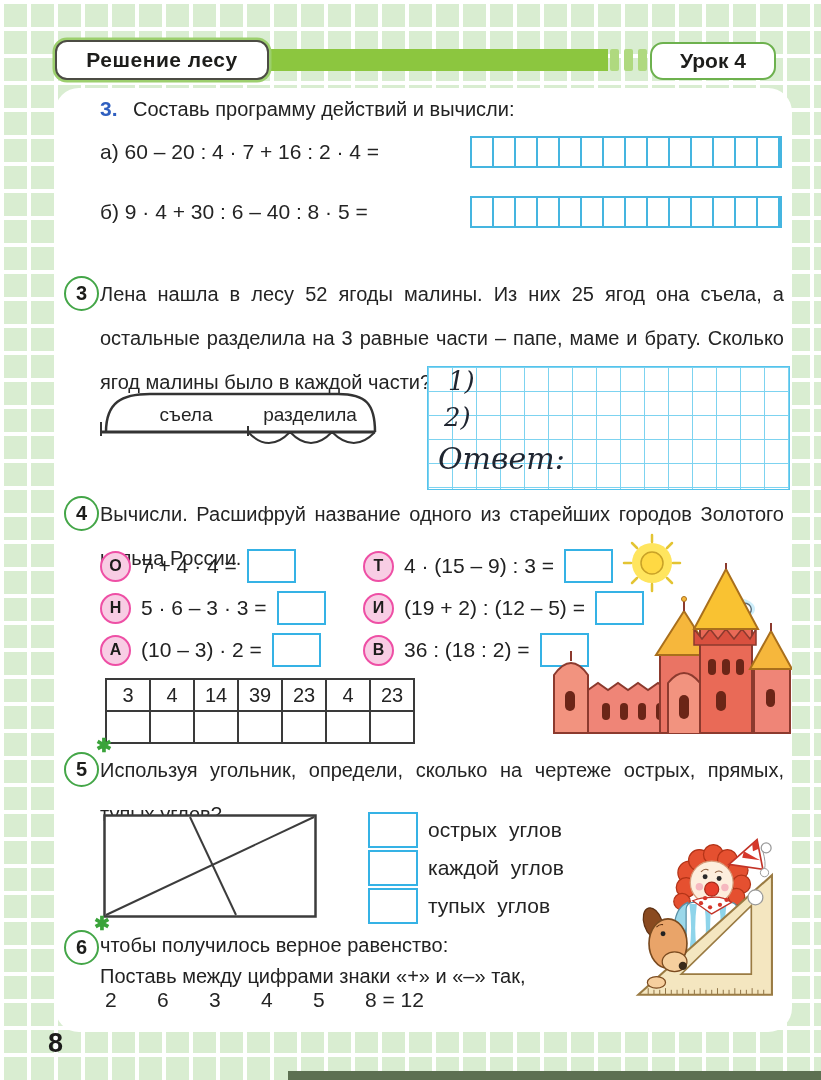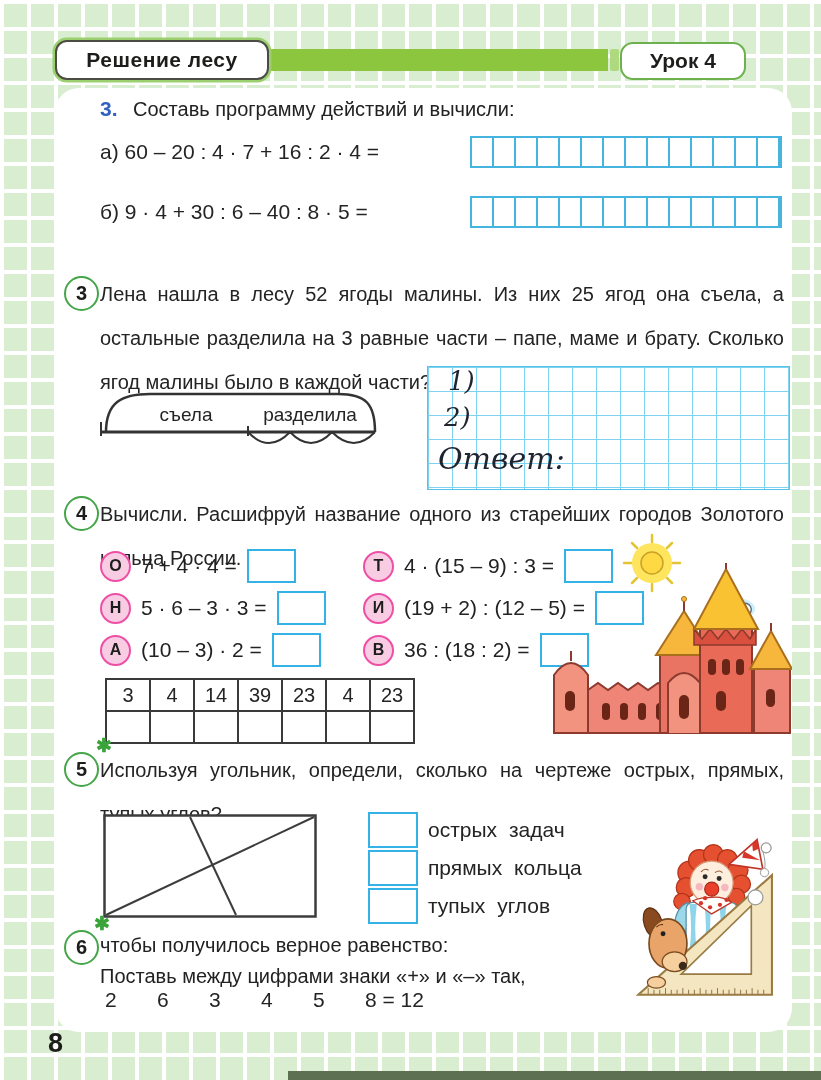--- a/index.html
+++ b/index.html
@@ -14,21 +14,21 @@
   .abs{position:absolute;}
   
   .hdr-bar{left:180px;top:49px;width:428px;height:22px;background:#8cc63f;}
   .hdr-dash{top:49px;width:9px;height:22px;border-radius:2px;background:#afd97f;}
   .hdr-left{
     left:55px;top:40px;width:210px;height:36px;background:#fff;border:2px solid #4c4c44;
     border-radius:12px;box-shadow:0 0 0 2.5px #9ccf6d;display:flex;align-items:center;justify-content:center;
     font-weight:bold;font-size:21px;color:#1d1d1b;letter-spacing:.5px;
   }
   .hdr-right{
-    left:620px;top:42px;width:122px;height:34px;background:#fff;border:2.3px solid #6db14e;
+    left:650px;top:42px;width:122px;height:34px;background:#fff;border:2.3px solid #6db14e;
     border-radius:13px;display:flex;align-items:center;justify-content:center;
     font-weight:bold;font-size:21px;color:#1d1d1b;
   }
   .card{left:55px;top:88px;width:737px;height:944px;background:#fff;border-radius:24px;}
   
   .tnum-blue{font-weight:bold;font-size:21px;color:#2f5fc0;}
   .tcircle{
     width:31px;height:31px;border:2.5px solid #44a648;border-radius:50%;background:#fff;
     display:flex;align-items:center;justify-content:center;font-weight:bold;font-size:20px;color:#1d1d1b;
   }
@@ -243,23 +243,23 @@
   </div>
   <div class="abs ttext" style="left:100px;top:748px;width:684px">Используя угольник, определи, сколько на чертеже острых, прямых, тупых углов?</div>
 
   <svg class="abs" style="left:103px;top:814px" width="214" height="104" viewBox="0 0 214 104">
     <rect x="1.5" y="1.5" width="211" height="101" fill="#ffffff" stroke="#3c3c3c" stroke-width="2.5"></rect>
     <line x1="3" y1="101" x2="211" y2="3" stroke="#3c3c3c" stroke-width="2"></line>
     <line x1="87" y1="3" x2="133" y2="101" stroke="#3c3c3c" stroke-width="2"></line>
   </svg>
 
   <div class="abs ansbox" style="left:368px;top:812px"></div>
-  <span class="abs anslabel" style="left:428px;top:818px">острых задач</span>
+  <span class="abs anslabel" style="left:428px;top:818px">острых углов</span>
   <div class="abs ansbox" style="left:368px;top:850px"></div>
-  <span class="abs anslabel" style="left:428px;top:856px">прямых кольца</span>
+  <span class="abs anslabel" style="left:428px;top:856px">каждой углов</span>
   <div class="abs ansbox" style="left:368px;top:888px"></div>
   <span class="abs anslabel" style="left:428px;top:894px">тупых углов</span>
 
   <span class="abs star" style="left:94px;top:912px">✱</span>
   <div class="abs tcircle" style="left:64px;top:930px">
     <span>6</span>
   </div>
   <div class="abs" style="left:100px;top:930px;width:510px;font-size:20px;line-height:31px">
     <div>чтобы получилось верное равенство:</div>
     <div>Поставь между цифрами знаки «+» и «–» так,</div>

